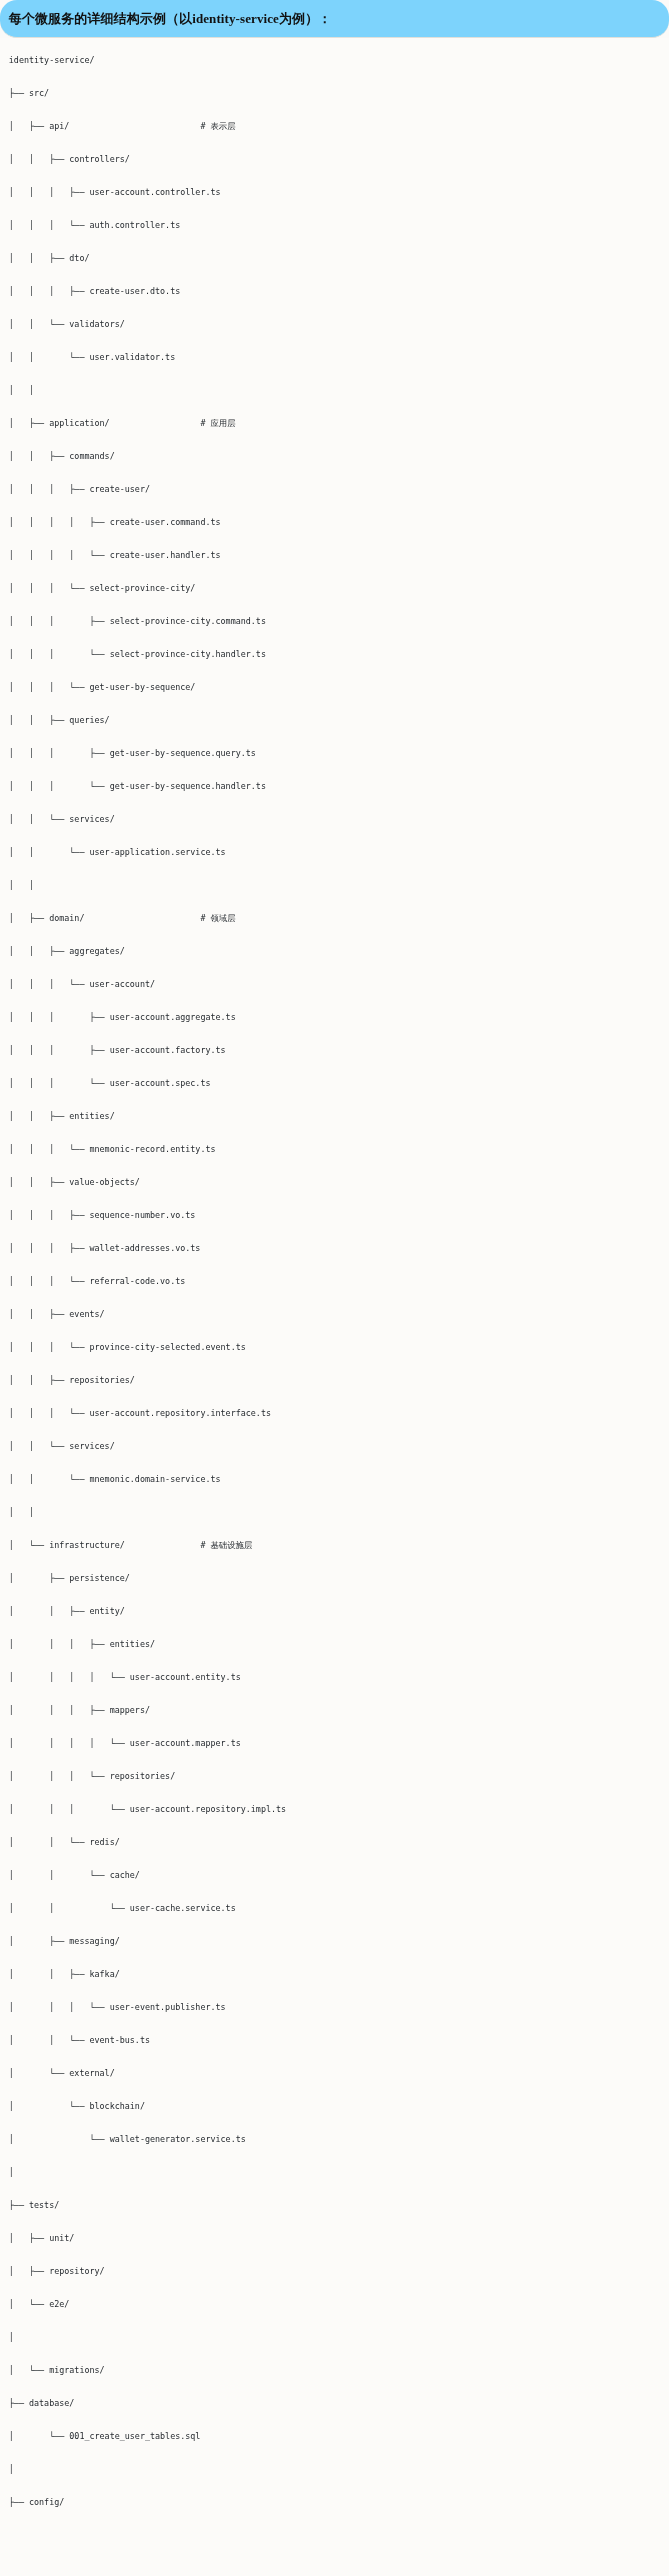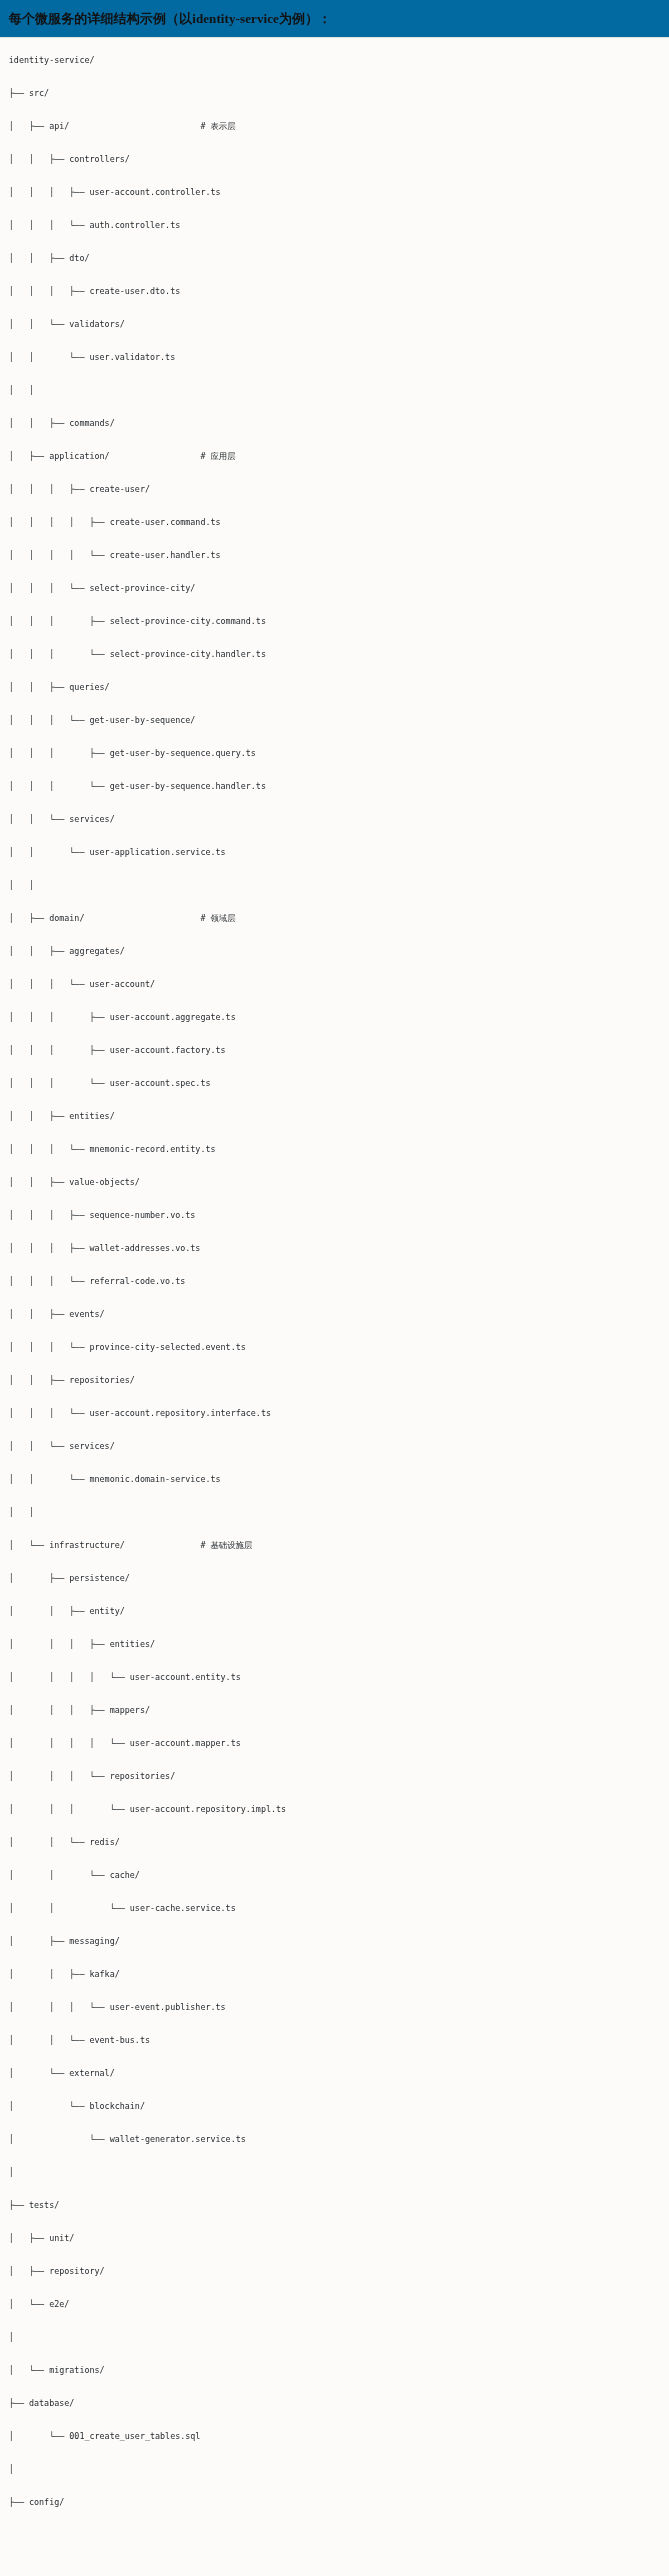--- a/index.html
+++ b/index.html
@@ -16,22 +16,23 @@
   }
   .page {
     width: 669px;
     box-sizing: border-box;
     background: #fbfaf8;
   }
 
   
   .title-bar {
     padding: 11.3px 8.8px 8.8px 8.8px;
-    background: #0369a1;
+    background: #7dd3fc;
     border-bottom: 0.6px solid #e2e0da;
+    border-radius: 17px;
   }
   .title {
     font-family: "Liberation Serif", "DejaVu Serif", serif;
     font-weight: bold;
     font-size: 13px;
     line-height: 1.3;
     color: #111111;
     letter-spacing: 0.1px;
   }
 
@@ -75,30 +76,30 @@
 <span class="tree-line">├── src/</span>
 <span class="tree-line"><span>│   ├── api/                          </span><span class="cmt"># 表示层</span></span>
 <span class="tree-line">│   │   ├── controllers/</span>
 <span class="tree-line">│   │   │   ├── user-account.controller.ts</span>
 <span class="tree-line">│   │   │   └── auth.controller.ts</span>
 <span class="tree-line">│   │   ├── dto/</span>
 <span class="tree-line">│   │   │   ├── create-user.dto.ts</span>
 <span class="tree-line">│   │   └── validators/</span>
 <span class="tree-line">│   │       └── user.validator.ts</span>
 <span class="tree-line">│   │</span>
+<span class="tree-line"><span>│   ├── application/                  </span><span class="cmt"># 应用层</span></span>
 <span class="tree-line">│   │   ├── commands/</span>
-<span class="tree-line"><span>│   ├── application/                  </span><span class="cmt"># 应用层</span></span>
 <span class="tree-line">│   │   │   ├── create-user/</span>
 <span class="tree-line">│   │   │   │   ├── create-user.command.ts</span>
 <span class="tree-line">│   │   │   │   └── create-user.handler.ts</span>
 <span class="tree-line">│   │   │   └── select-province-city/</span>
 <span class="tree-line">│   │   │       ├── select-province-city.command.ts</span>
 <span class="tree-line">│   │   │       └── select-province-city.handler.ts</span>
+<span class="tree-line">│   │   │   └── get-user-by-sequence/</span>
 <span class="tree-line">│   │   ├── queries/</span>
-<span class="tree-line">│   │   │   └── get-user-by-sequence/</span>
 <span class="tree-line">│   │   │       ├── get-user-by-sequence.query.ts</span>
 <span class="tree-line">│   │   │       └── get-user-by-sequence.handler.ts</span>
 <span class="tree-line">│   │   └── services/</span>
 <span class="tree-line">│   │       └── user-application.service.ts</span>
 <span class="tree-line">│   │</span>
 <span class="tree-line"><span>│   ├── domain/                       </span><span class="cmt"># 领域层</span></span>
 <span class="tree-line">│   │   ├── aggregates/</span>
 <span class="tree-line">│   │   │   └── user-account/</span>
 <span class="tree-line">│   │   │       ├── user-account.aggregate.ts</span>
 <span class="tree-line">│   │   │       ├── user-account.factory.ts</span>

